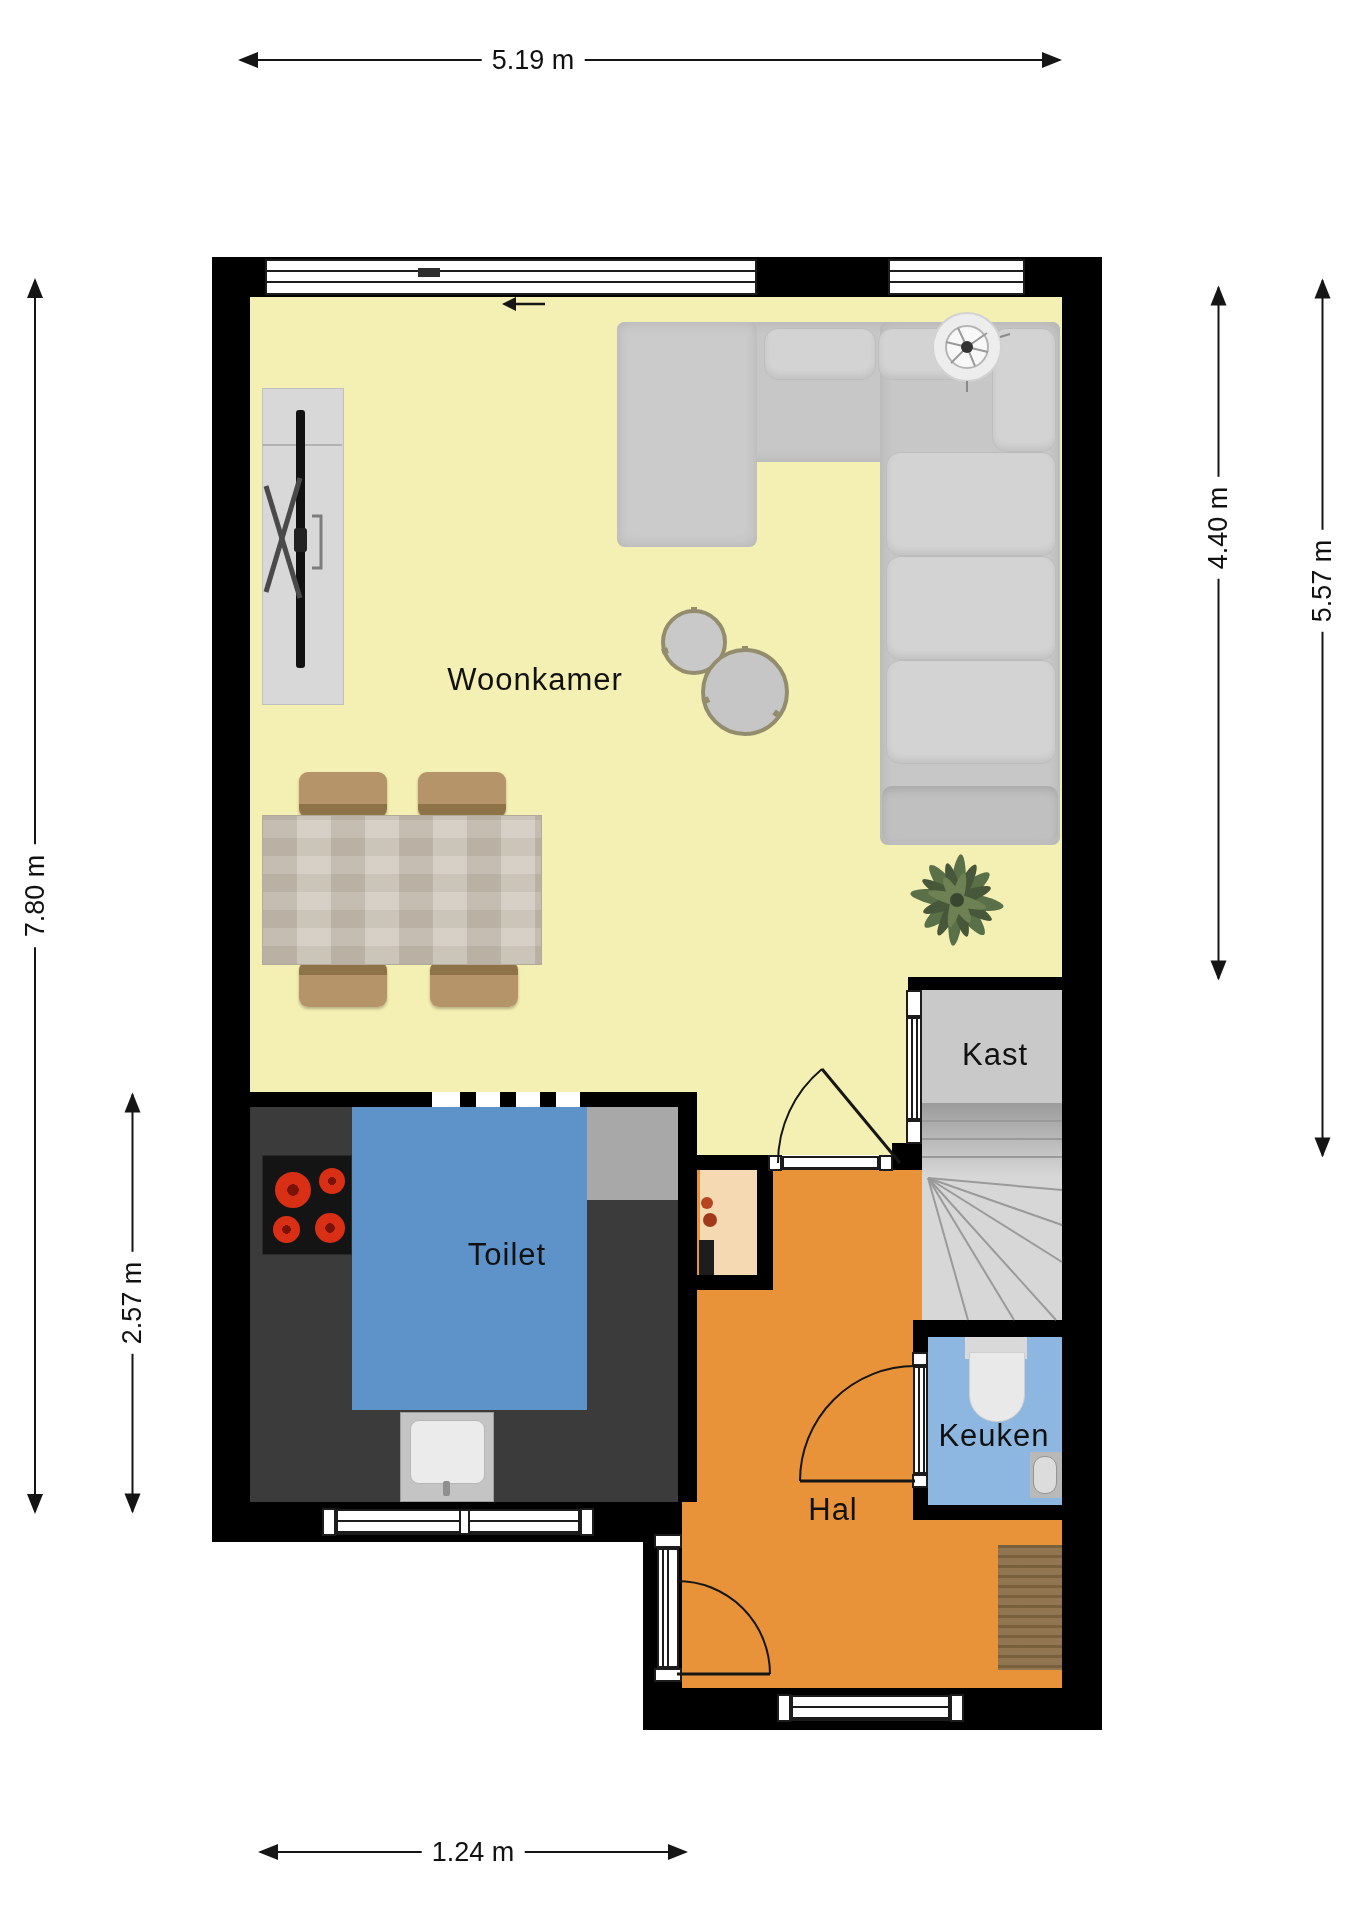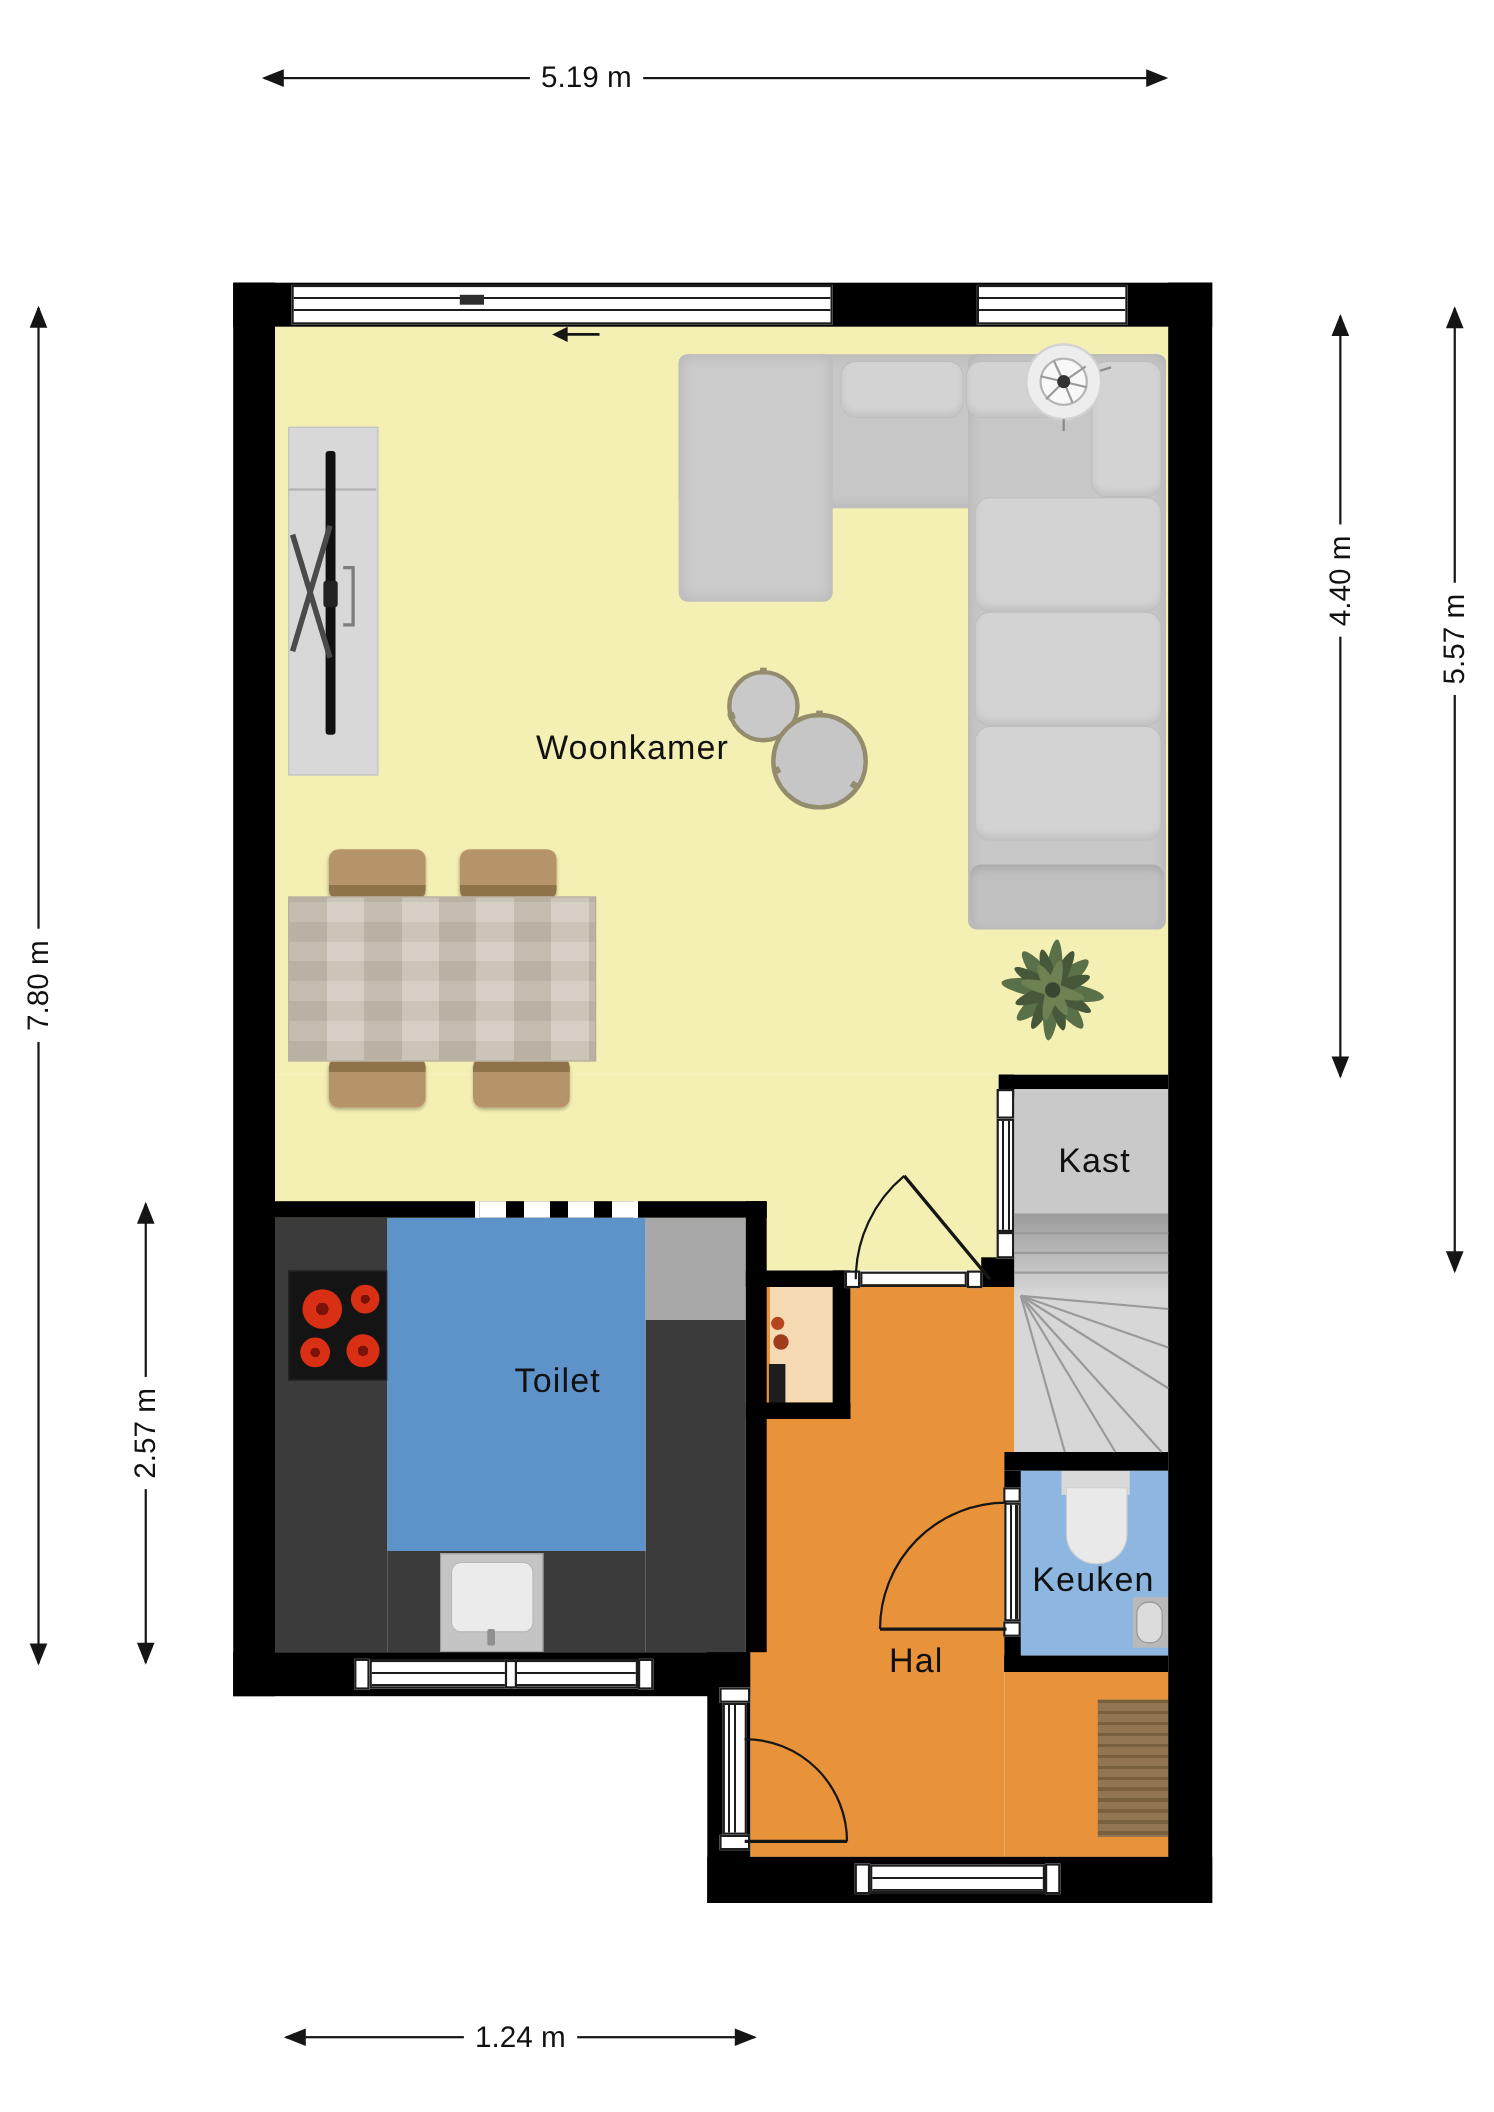--- a/index.html
+++ b/index.html
@@ -241,27 +241,27 @@
       </g>
       <g fill="#6d8153">
         <ellipse rx="30" ry="6" transform="rotate(15)"></ellipse>
         <ellipse rx="28" ry="6" transform="rotate(105)"></ellipse>
         <ellipse rx="26" ry="6" transform="rotate(60)"></ellipse>
       </g>
       <circle r="7" fill="#394731"></circle>
     </g>
   </svg>
 
-  <div class="room-label" style="left:535px;top:680px;margin-left:40px;">Woonkamer</div>
+  <div class="room-label" style="left:535px;top:680px;">Woonkamer</div>
   <div class="room-label" style="left:507px;top:1255px;">Toilet</div>
   <div class="room-label" style="left:833px;top:1510px;">Hal</div>
   <div class="room-label" style="left:995px;top:1055px;">Kast</div>
   <div class="room-label" style="left:994px;top:1436px;">Keuken</div>
 
-  <div class="dim" style="left:240px;top:59px;width:820px;height:24px;">
+  <div class="dim" style="left:240px;top:48px;width:820px;height:24px;">
     <div class="dim-line" style="left:0;top:11px;width:100%;"></div>
     <div class="ah ah-l"></div>
     <div class="ah ah-r"></div>
     <span class="dim-label" style="left:calc(50% - 117px);">5.19 m</span>
   </div>
 
   <div class="dim" style="left:-581px;top:884px;width:1232px;height:24px;transform:rotate(-90deg);">
     <div class="dim-line" style="left:0;top:11px;width:100%;"></div>
     <div class="ah ah-l"></div>
     <div class="ah ah-r"></div>

